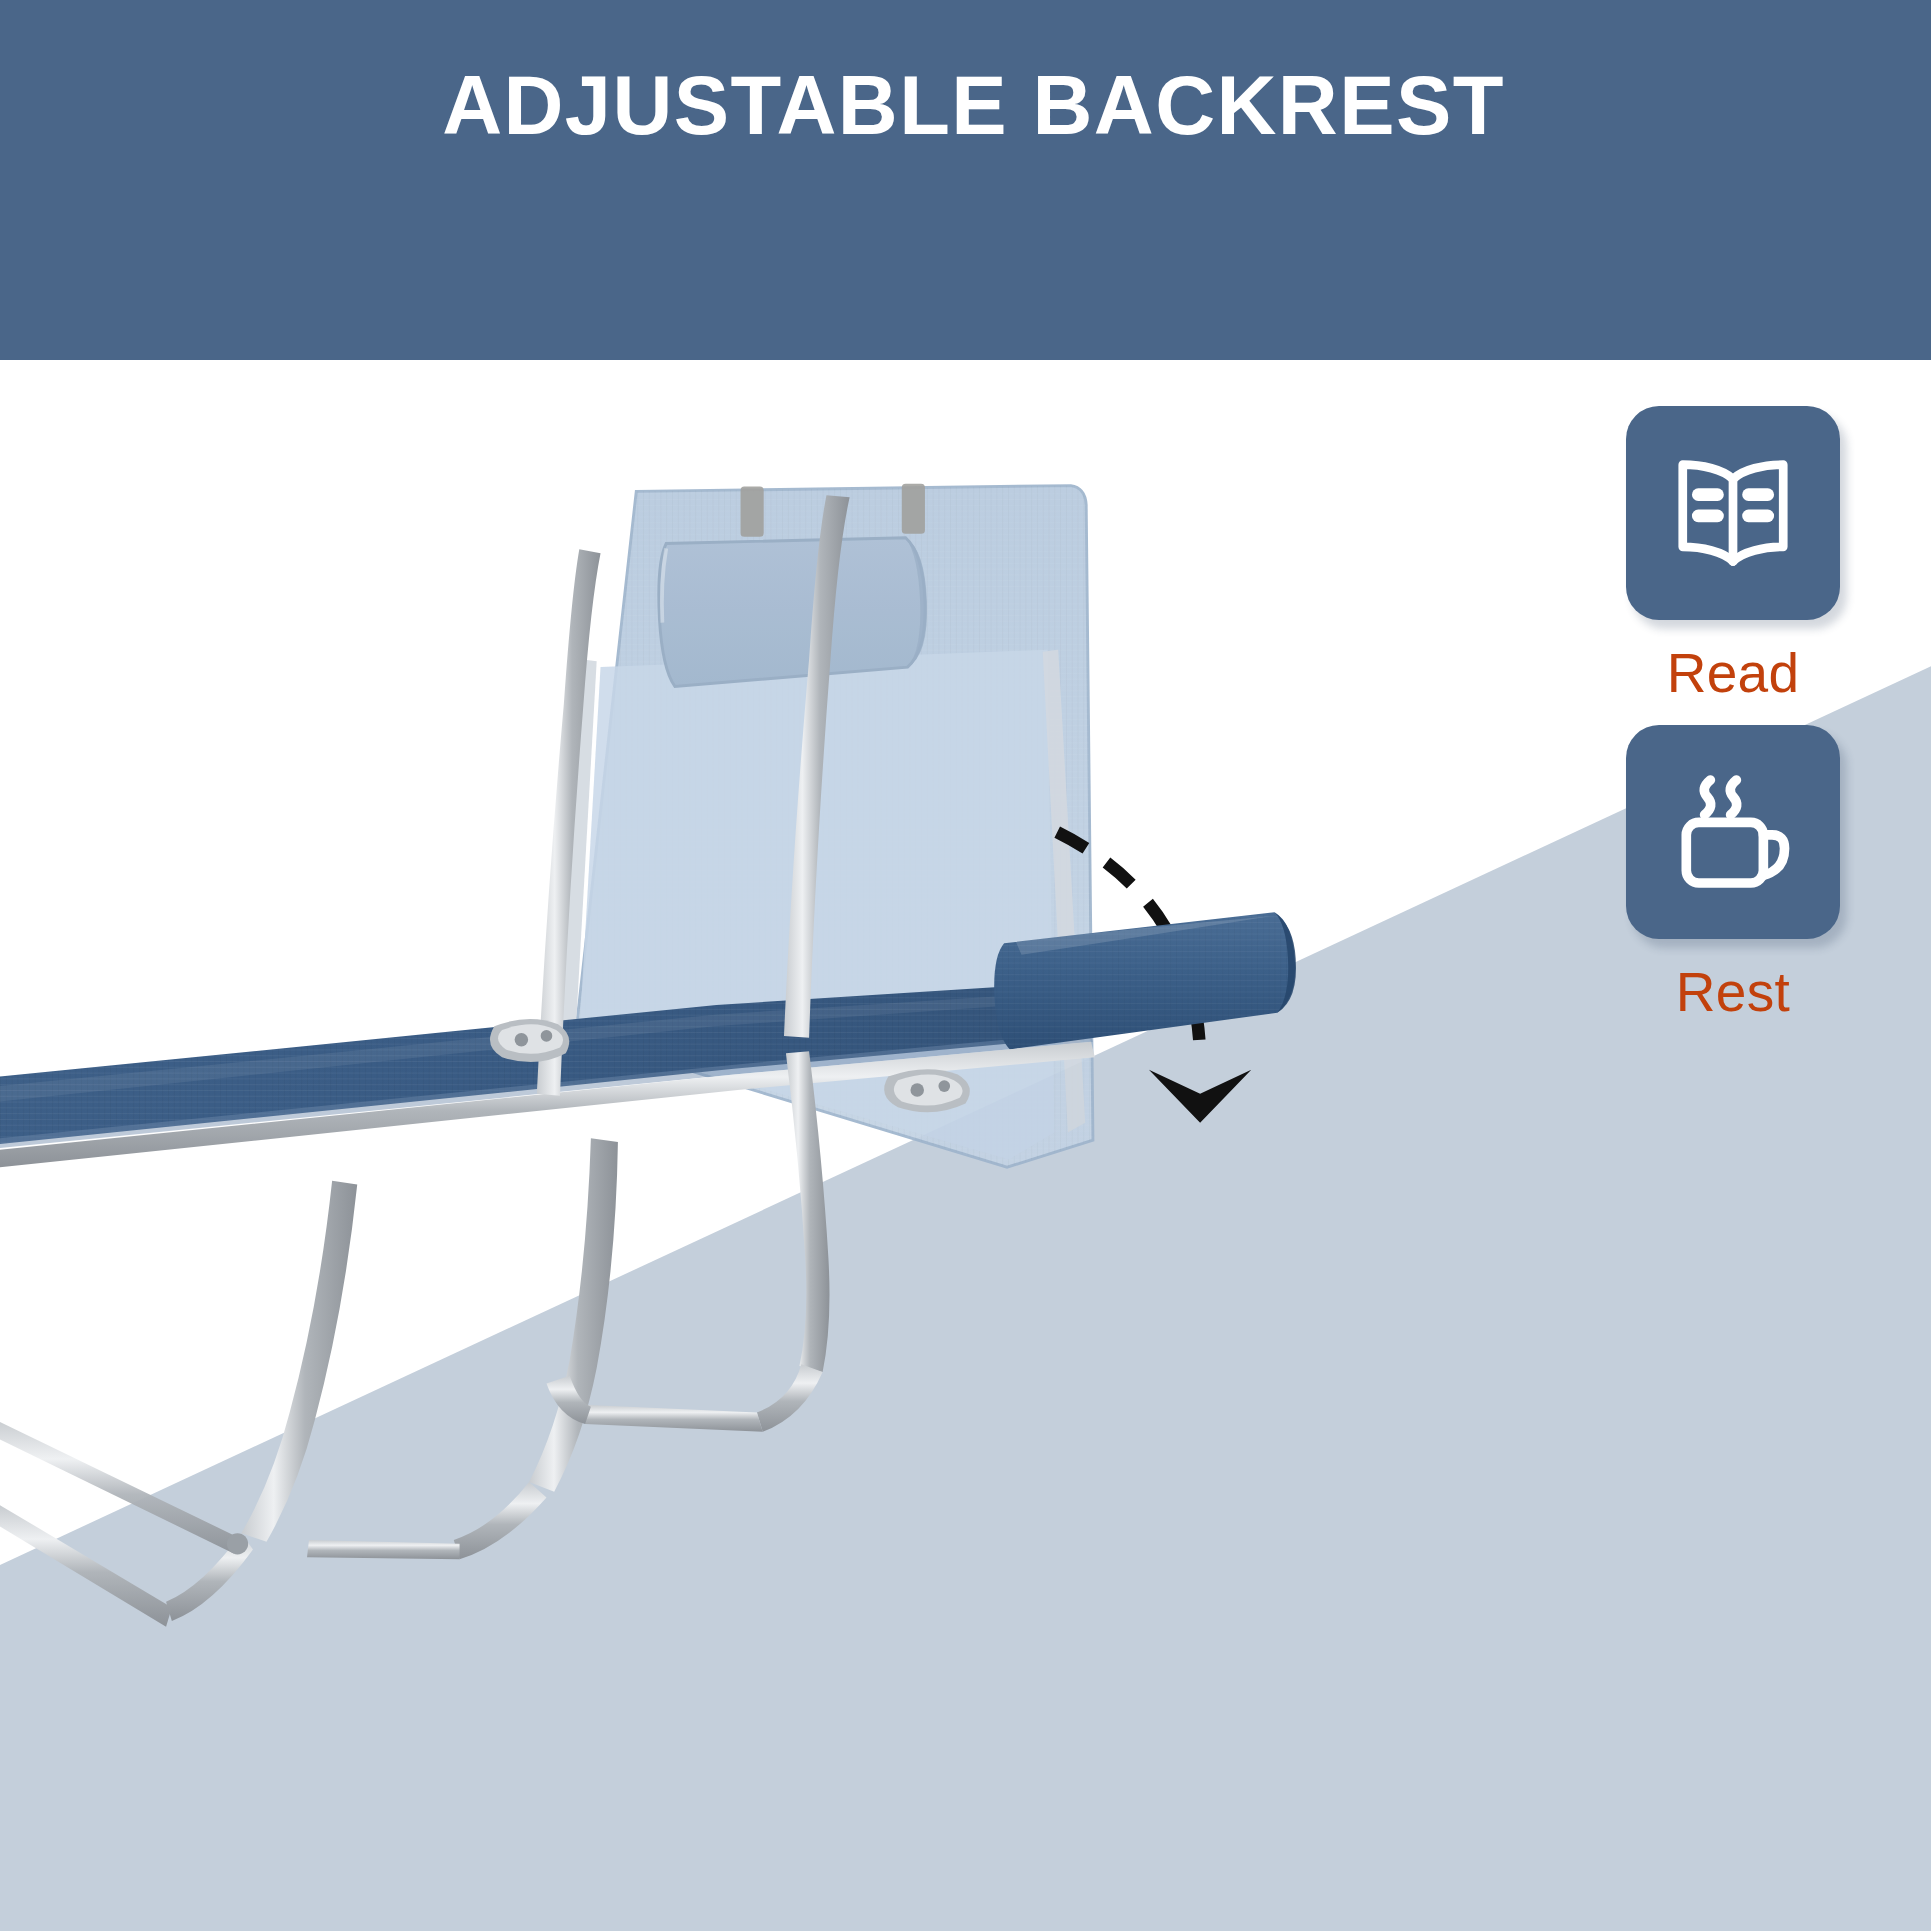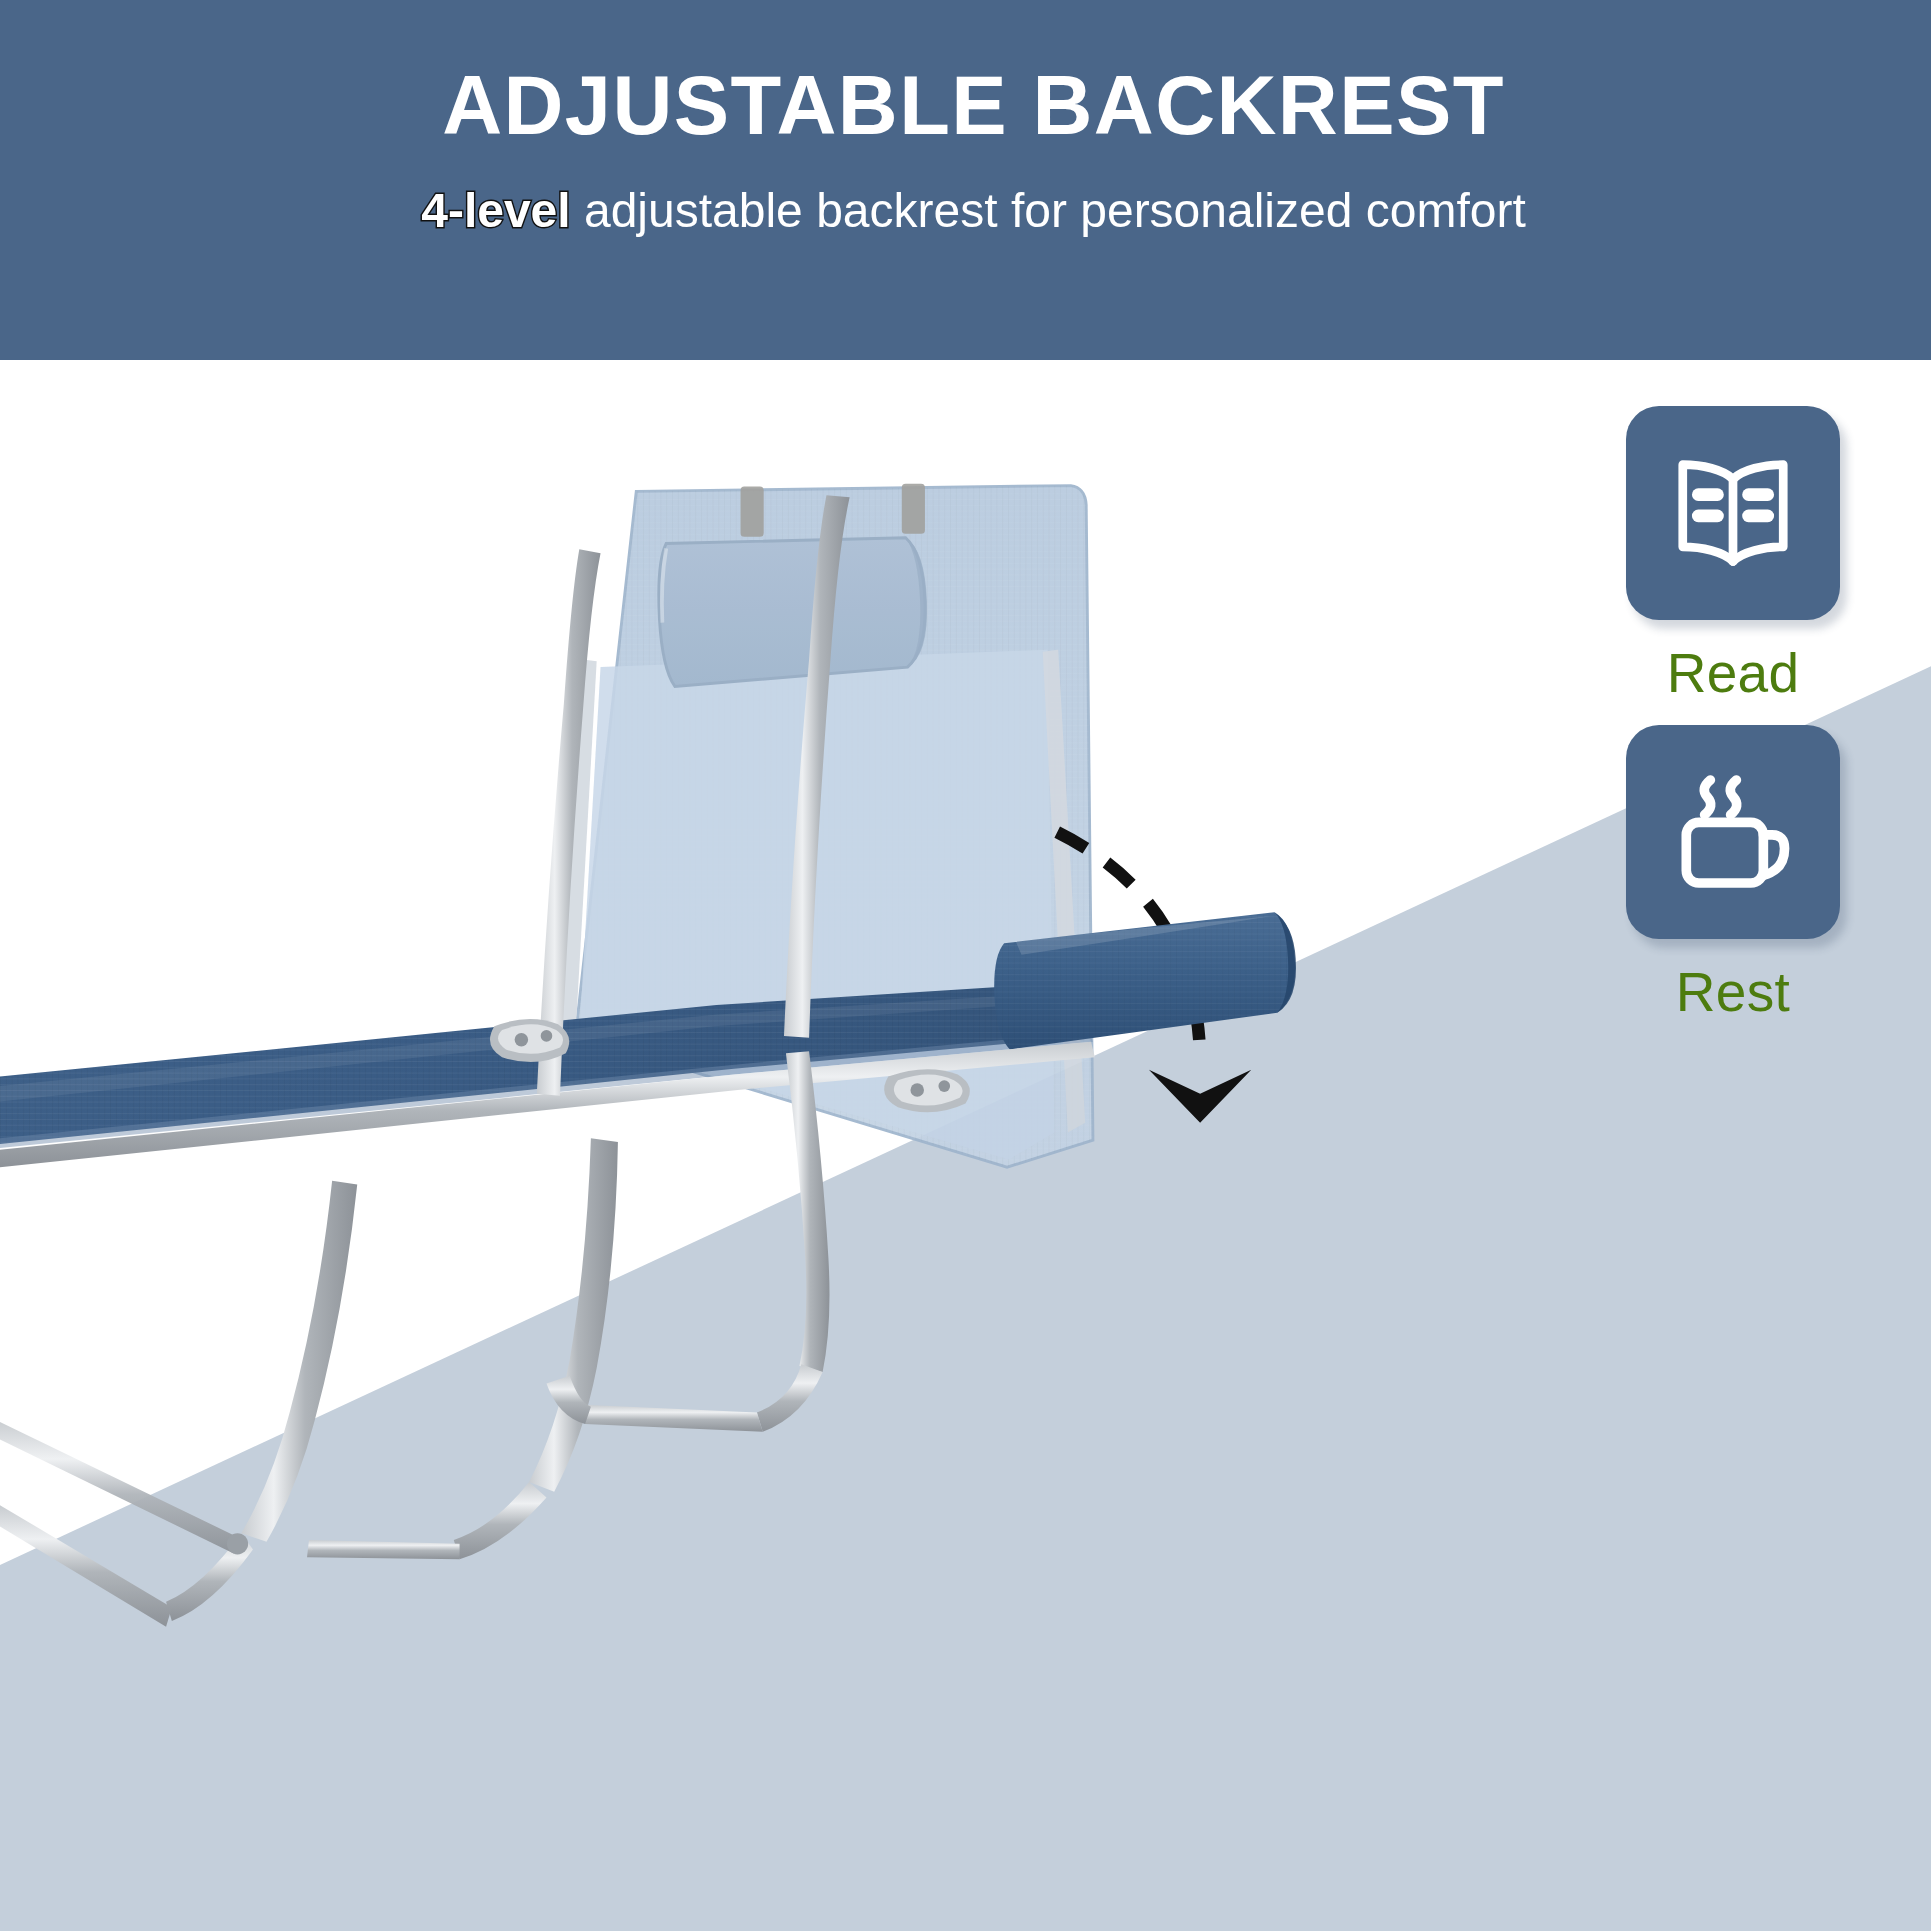--- a/index.html
+++ b/index.html
@@ -110,38 +110,35 @@
     display: flex;
     align-items: center;
     justify-content: center;
     box-sizing: border-box;
   }
   .feature-card svg { display: block; }
 
   .feature-label {
     margin-top: 23px;
     font-size: 55px;
-    color: #4d7c0f;
+    color: #c2410c;
     font-weight: normal;
     line-height: 1.1;
     text-align: center;
     letter-spacing: 0.3px;
     font-family: "Liberation Sans", sans-serif;
   }
 </style>
 </head>
 <body>
 
 <div id="stage">
 
   <div class="header-band">
     <div class="header-title">ADJUSTABLE BACKREST</div>
-    <div class="header-sub">
-      <span class="sub-accent">4-level</span><span> adjustable backrest for personalized comfort</span>
-    </div>
   </div>
 
   <div class="diagonal-wedge"></div>
 
   <div class="product-art">
     <svg width="1931" height="1571" viewBox="0 0 2000 1627" xmlns="http://www.w3.org/2000/svg">
       <defs>
         <linearGradient id="gTube" x1="0" y1="0" x2="0" y2="1">
           <stop offset="0%" stop-color="#c8ccd0"></stop>
           <stop offset="28%" stop-color="#eef0f2"></stop>

